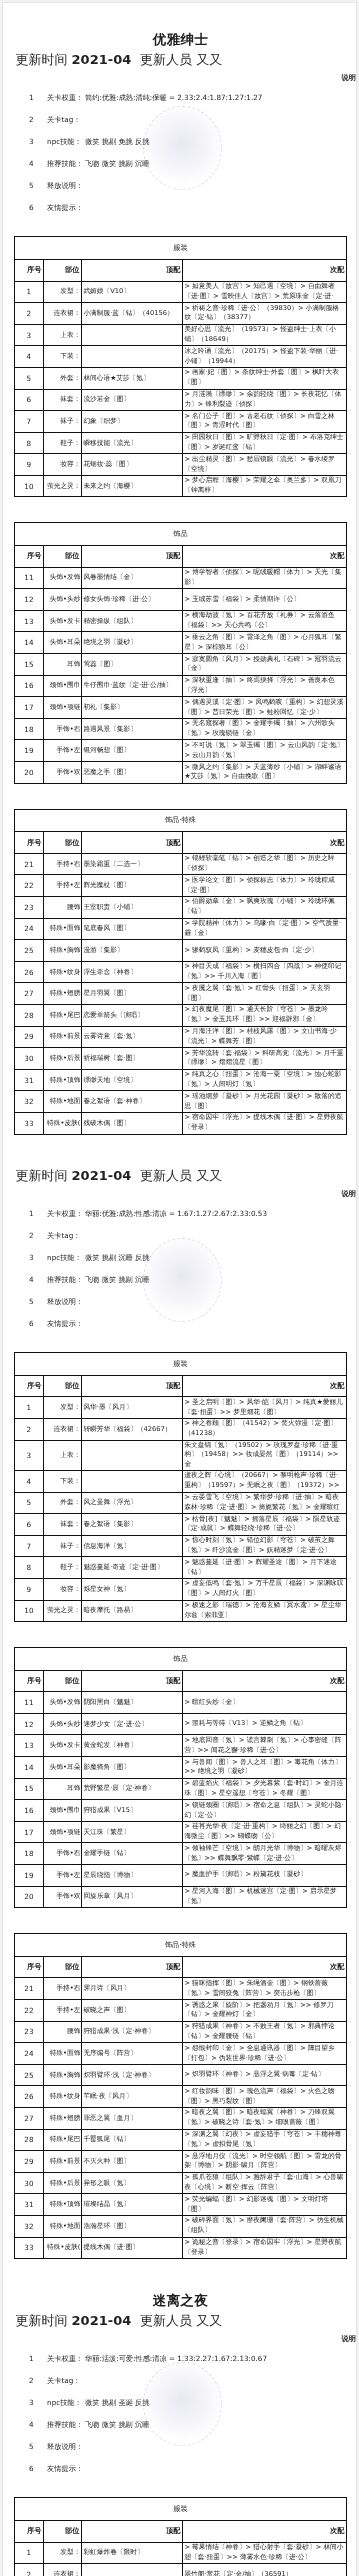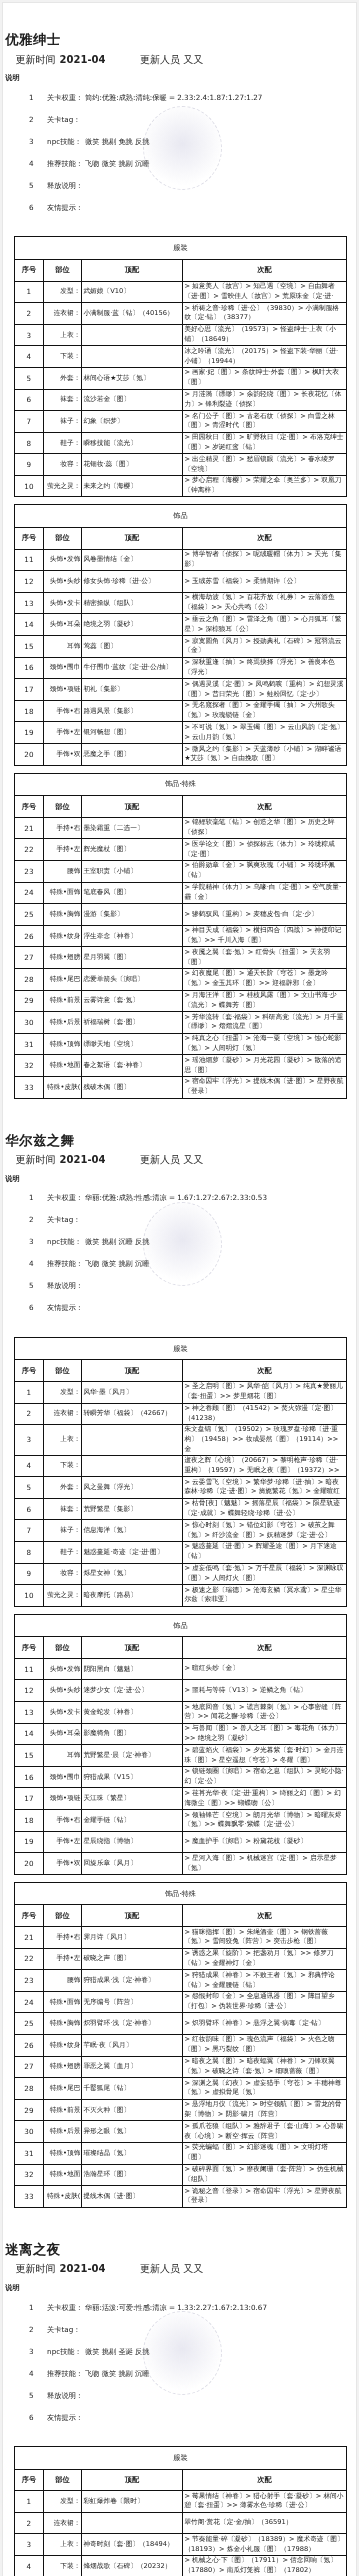--- a/index.html
+++ b/index.html
@@ -1,38 +1,38 @@
 <!DOCTYPE html>
 <html style="font-size:8.2px"><head>
 <meta charset="utf-8">
 <style>
   html,body{margin:0;padding:0;background:#f2f2f2;}
   body{width:360px;font-family:"DejaVu Sans","Liberation Sans",sans-serif;color:#222;}
   .page{margin:2.1px 3.1px 4.1px 2.1px;background:#fff;border:0.5px solid #e6e6e6;padding:0 0 15.5px 0;}
   .section{position:relative;padding-top:27px;}
   .section + .section{padding-top:32px;}
-  .title{text-align:left;font-size:13.4px;font-weight:bold;letter-spacing:0.5px;height:20.6px;line-height:20.6px;margin-left:2.1px;}
-  .meta{display:flex;height:14.4px;line-height:14.4px;font-size:10px;margin-top:2.1px;}
+  .title{text-align:center;font-size:13.4px;font-weight:bold;letter-spacing:0.5px;height:20.6px;line-height:20.6px;margin-left:2.1px;}
+  .meta{display:flex;height:14.4px;line-height:14.4px;font-size:13px;margin-top:2.1px;}
   .meta .t{width:137px;padding-left:12.4px;box-sizing:border-box;}
   .meta .t b{margin-left:4.1px;font-weight:bold;}
   .meta .p{padding-left:0;}
-  .intro-h{text-align:left;font-weight:bold;font-size:7.2px;height:15.5px;line-height:15.5px;margin-top:3.1px;margin-left:2.1px;}
+  .intro-h{text-align:right;font-weight:bold;font-size:7.2px;height:15.5px;line-height:15.5px;margin-top:3.1px;margin-left:2.1px;}
   .notes{margin:3.1px 0 0 0;padding:0;list-style:none;}
   .notes li{display:flex;height:22px;line-height:17.5px;font-size:7.2px;}
   .notes .n{width:44px;padding-left:26px;box-sizing:border-box;}
   .notes .lbl{width:38px;}
   .notes .v{white-space:nowrap;}
   .watermark{position:absolute;left:140px;width:77px;height:82px;border-radius:50%;
     background:radial-gradient(circle at 50% 45%,rgba(190,190,215,0.35),rgba(255,255,255,0) 70%);
     border:0.5px dashed rgba(180,180,200,0.45);pointer-events:none;}
   table.grid{border-collapse:collapse;margin:15.5px 0 0 10.8px;width:332px;table-layout:fixed;font-size:6.7px;}
-  table.grid + table.grid{margin-top:7px;}
+  table.grid + table.grid{margin-top:25px;}
   table.grid td,table.grid th{border:0.8px solid #111;padding:0 1.5px;height:20.6px;}
   table.grid th.cap{font-weight:normal;font-size:7.2px;text-align:center;height:21.6px;}
-  table.grid tr.head th{font-weight:bold;font-size:7.2px;text-align:center;height:20.6px;}
+  table.grid tr.head th{font-weight:bold;font-size:7.2px;text-align:right;height:20.6px;}
   table.grid td.no{text-align:center;font-size:7.2px;}
   table.grid td.part{text-align:right;white-space:nowrap;overflow:hidden;padding-right:0.5px;}
   table.grid td.top{white-space:nowrap;overflow:hidden;}
   table.grid td.alt{line-height:9.8px;font-size:6.7px;overflow:hidden;}
   col.c1{width:29px;} col.c2{width:38px;} col.c3{width:101px;} col.c4{width:164px;}
 </style>
 </head>
 <body>
 
 <div class="page" id="page">
@@ -329,21 +329,20 @@
               <td class="part">特殊•皮肤(</td>
               <td class="top">残破木偶〔图〕</td>
               <td class="alt">&gt; 宿命囚牢〔浮光〕&gt; 提线木偶〔进·图〕&gt; 星野夜航〔登录〕</td>
             </tr>
           </tbody>
         </table>
       </div>
   </div>
 
   <div class="section">
-    <div class="title">华尔兹之舞</div>
     <div class="meta">
       <div class="t"><span>更新时间</span><b>2021-04</b></div>
       <div class="p"><span>更新人员</span> <span>又又</span></div>
     </div>
     <div class="intro-h">说明</div>
     <div class="watermark" style="top: 103px;"></div>
     <ul class="notes">
         <li>
           <span class="n">1</span>
           <span class="lbl">关卡权重：</span>
@@ -419,21 +418,21 @@
             </tr>
             <tr>
               <td class="no">5</td>
               <td class="part">外套：</td>
               <td class="top">风之曼舞〔浮光〕</td>
               <td class="alt">&gt; 云委雪飞〔空境〕&gt; 繁华梦·珍稀〔进·抽〕&gt; 暗夜森林·珍稀〔定·进·图〕&gt; 旖旎繁花〔氪〕&gt; 金耀暄红</td>
             </tr>
             <tr>
               <td class="no">6</td>
               <td class="part">袜套：</td>
-              <td class="top">荒野繁星〔集影〕</td>
+              <td class="top">春之絮语〔集影〕</td>
               <td class="alt">&gt; 枯骨[夜]〔魑魅〕&gt; 摇落星辰〔福袋〕&gt; 陨星轨迹〔定·成就〕&gt; 蝶舞轻绕·珍稀〔进·公〕</td>
             </tr>
             <tr>
               <td class="no">7</td>
               <td class="part">袜子：</td>
               <td class="top">信息海洋〔氪〕</td>
               <td class="alt">&gt; 惊心时刻〔氪〕&gt; 错位幻影〔穹苍〕&gt; 破茧之舞〔氪〕&gt; 纤沙流金〔图〕&gt; 妖精迷梦〔定·进·公〕</td>
             </tr>
             <tr>
               <td class="no">8</td>

